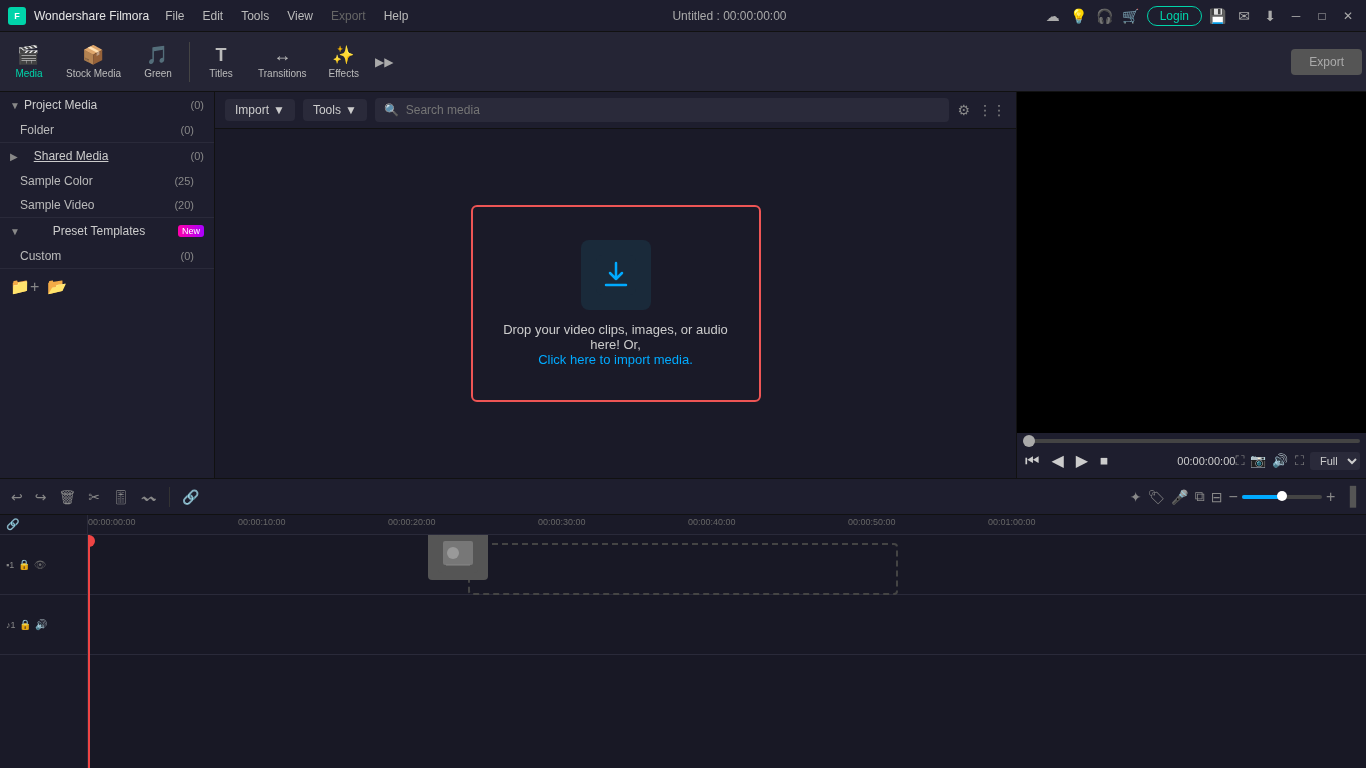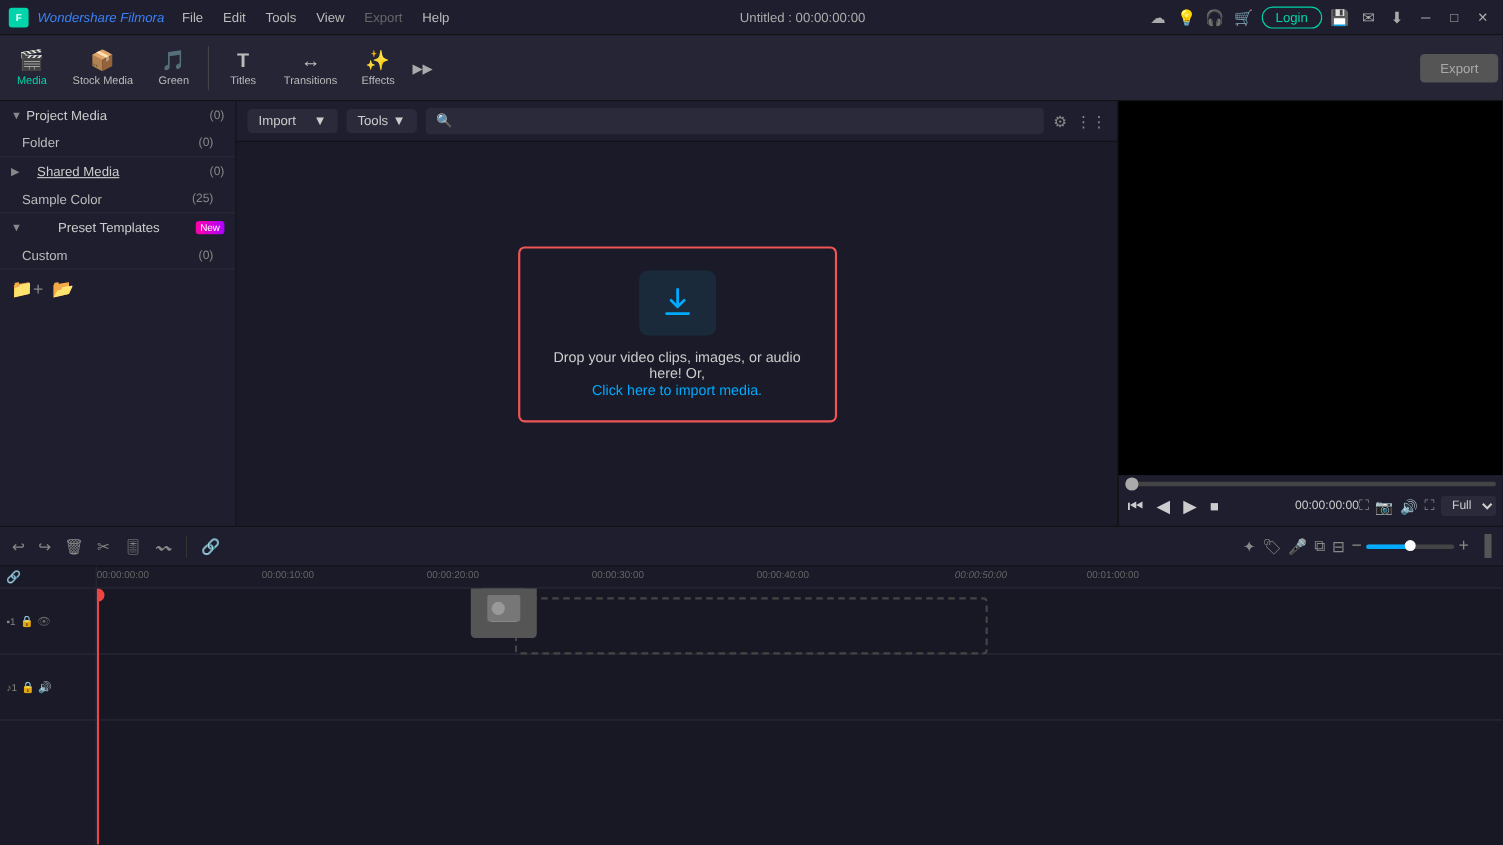--- a/index.html
+++ b/index.html
@@ -2,21 +2,21 @@
 <html><head>
   <meta charset="utf-8">
   <style>
     * { box-sizing: border-box; margin: 0; padding: 0; }
     body { font-family: 'Segoe UI', Arial, sans-serif; background: #1a1a2e; color: #ccc; font-size: 12px; overflow: hidden; width: 1366px; height: 768px; }
 
     
     #titlebar { display: flex; align-items: center; justify-content: space-between; background: #1e1e2e; height: 32px; padding: 0 8px; border-bottom: 1px solid #111; }
     #titlebar-left { display: flex; align-items: center; gap: 8px; }
     #app-logo { width: 18px; height: 18px; background: #00d4aa; border-radius: 3px; display: flex; align-items: center; justify-content: center; font-size: 9px; color: #fff; font-weight: bold; }
-    #app-name { color: #3b82f6; font-size: 12px; font-style: italic; }
+    #app-name { color: #e5e5e5; font-size: 12px; }
     #titlebar-menu { display: flex; gap: 2px; }
     .menu-item { padding: 2px 8px; color: #bbb; cursor: pointer; font-size: 12px; border-radius: 3px; }
     #titlebar-center { display: flex; align-items: center; gap: 8px; color: #aaa; font-size: 12px; }
     #titlebar-right { display: flex; align-items: center; gap: 6px; }
     .tbar-icon { width: 20px; height: 20px; display: flex; align-items: center; justify-content: center; color: #aaa; cursor: pointer; font-size: 14px; }
     #login-btn { border: 1px solid #00d4aa; color: #00d4aa; background: transparent; padding: 2px 12px; border-radius: 12px; cursor: pointer; font-size: 12px; }
     .win-ctrl { width: 20px; height: 20px; display: flex; align-items: center; justify-content: center; color: #aaa; cursor: pointer; font-size: 12px; }
 
     
     #toolbar { display: flex; align-items: center; background: #252535; height: 60px; border-bottom: 1px solid #111; padding: 0 4px; gap: 2px; }
@@ -36,28 +36,28 @@
     .sidebar-section { border-bottom: 1px solid #2a2a3a; }
     .sidebar-section-header { display: flex; align-items: center; justify-content: space-between; padding: 6px 10px; cursor: pointer; color: #ccc; font-size: 12px; }
     .sidebar-count { color: #888; font-size: 11px; margin-left: auto; }
     .sidebar-item { display: flex; align-items: center; justify-content: space-between; padding: 5px 20px; cursor: pointer; color: #bbb; font-size: 12px; }
     .new-badge { background: linear-gradient(90deg, #f0a, #a0f); color: #fff; font-size: 9px; padding: 1px 4px; border-radius: 3px; margin-left: 4px; }
     .chevron { font-size: 10px; color: #888; }
 
     
     #media-panel { flex: 1; background: #1a1a28; display: flex; flex-direction: column; overflow: hidden; }
     #media-toolbar { display: flex; align-items: center; padding: 6px 10px; gap: 8px; border-bottom: 1px solid #111; background: #1e1e2e; }
-    .import-btn { background: #2a2a3a; color: #ccc; border: none; padding: 4px 10px; border-radius: 4px; cursor: pointer; font-size: 12px; display: flex; align-items: center; gap: 16px; }
+    .import-btn { background: #2a2a3a; color: #ccc; border: none; padding: 4px 10px; border-radius: 4px; cursor: pointer; font-size: 12px; display: flex; align-items: center; gap: 4px; }
     .record-btn { background: #2a2a3a; color: #ccc; border: none; padding: 4px 10px; border-radius: 4px; cursor: pointer; font-size: 12px; display: flex; align-items: center; gap: 4px; }
     #search-box { flex: 1; background: #2a2a3a; border: none; padding: 5px 10px; border-radius: 4px; color: #ccc; font-size: 12px; display: flex; align-items: center; gap: 6px; }
     #search-box input { background: transparent; border: none; outline: none; color: #ccc; font-size: 12px; flex: 1; }
     .filter-icon { color: #888; cursor: pointer; font-size: 14px; }
     .grid-icon { color: #888; cursor: pointer; font-size: 14px; }
     #drop-zone-area { flex: 1; display: flex; align-items: center; justify-content: center; }
-    #drop-zone { border: 2px solid #e55; border-radius: 6px; width: 290px; height: 160px; display: flex; flex-direction: column; align-items: center; justify-content: center; gap: 12px; padding: 20px; }
+    #drop-zone { border: 2px solid #e55; border-radius: 6px; width: 290px; height: 197px; display: flex; flex-direction: column; align-items: center; justify-content: center; gap: 12px; padding: 20px; }
     #drop-icon { width: 70px; height: 70px; background: #1a2a3a; border-radius: 8px; display: flex; align-items: center; justify-content: center; font-size: 36px; color: #00aaff; }
     #drop-text { color: #ccc; font-size: 13px; text-align: center; }
     #import-link { color: #00aaff; cursor: pointer; text-decoration: none; font-size: 13px; }
 
     
     #preview-panel { width: 350px; background: #111; border-left: 1px solid #111; display: flex; flex-direction: column; }
     #preview-screen { flex: 1; background: #000; }
     #preview-controls { background: #1e1e2e; padding: 6px; }
     #seekbar { width: 100%; height: 4px; background: #444; border-radius: 2px; margin-bottom: 6px; position: relative; }
     #seekbar-fill { width: 0%; height: 100%; background: #00d4aa; border-radius: 2px; }
@@ -191,20 +191,24 @@
     <div class="sidebar-section">
       <div class="sidebar-section-header">
         <span class="chevron">▶</span>
         <span style="margin-left:16px;text-decoration:underline;">Shared Media</span>
         <span class="sidebar-count">(0)</span>
       </div>
       <div class="sidebar-item">
         <span>Sample Color</span>
         <span class="sidebar-count">(25)</span>
       </div>
+      <div class="sidebar-item">
+        <span>Sample Video</span>
+        <span class="sidebar-count">(20)</span>
+      </div>
     </div>
 
     <div class="sidebar-section">
       <div class="sidebar-section-header">
         <span class="chevron">▼</span>
         <span style="margin-left:4px;">Preset Templates</span>
         <span class="new-badge">New</span>
       </div>
       <div class="sidebar-item">
         <span>Custom</span>
@@ -223,20 +227,21 @@
       <button class="import-btn">
         <span>Import</span>
         <span>▼</span>
       </button>
       <button class="record-btn">
         <span>Tools</span>
         <span>▼</span>
       </button>
       <div id="search-box">
         <span style="color:#888;">🔍</span>
+        <input type="text" placeholder="Search media" style="">
       </div>
       <span class="filter-icon">⚙</span>
       <span class="grid-icon">⋮⋮</span>
     </div>
 
     <div id="drop-zone-area">
       <div id="drop-zone">
         <div id="drop-icon">
 
           <svg width="40" height="40" viewBox="0 0 40 40" fill="none">
@@ -341,21 +346,21 @@
     </div>
 
     <div style="flex:1; display:flex; flex-direction:column; overflow:hidden;">
 
       <div id="timeline-ruler" style="margin-left:0; position:relative; height:20px; background:#1a1a28; border-bottom:1px solid #2a2a3a;">
         <span class="ruler-mark" style="left:0px;">00:00:00:00</span>
         <span class="ruler-mark" style="left:150px;">00:00:10:00</span>
         <span class="ruler-mark" style="left:300px;">00:00:20:00</span>
         <span class="ruler-mark" style="left:450px;">00:00:30:00</span>
         <span class="ruler-mark" style="left:600px;">00:00:40:00</span>
-        <span class="ruler-mark" style="left:780px;font-style:italic;">00:00:50:00</span>
+        <span class="ruler-mark" style="left:760px;">00:00:50:00</span>
         <span class="ruler-mark" style="left:900px;">00:01:00:00</span>
       </div>
 
       <div id="tracks-area">
 
         <div id="timeline-playhead">
           <div id="playhead-top"></div>
         </div>
 
         <div class="track-row">

